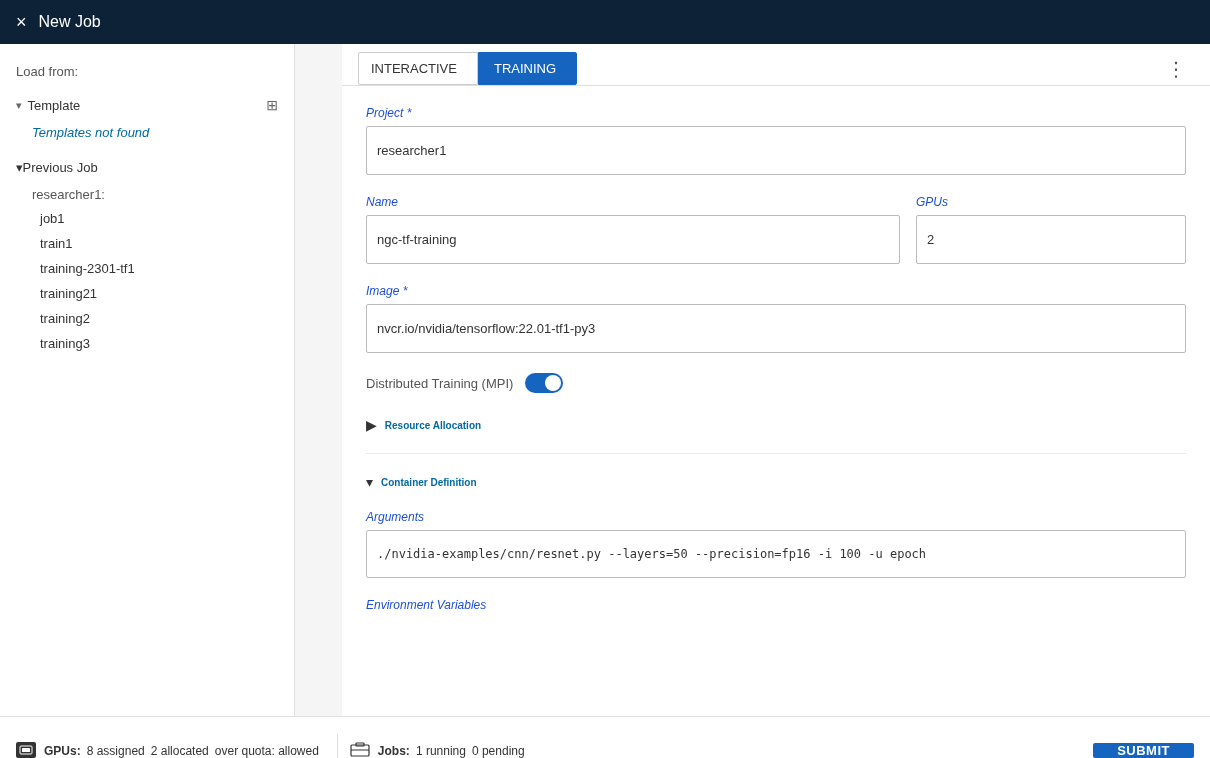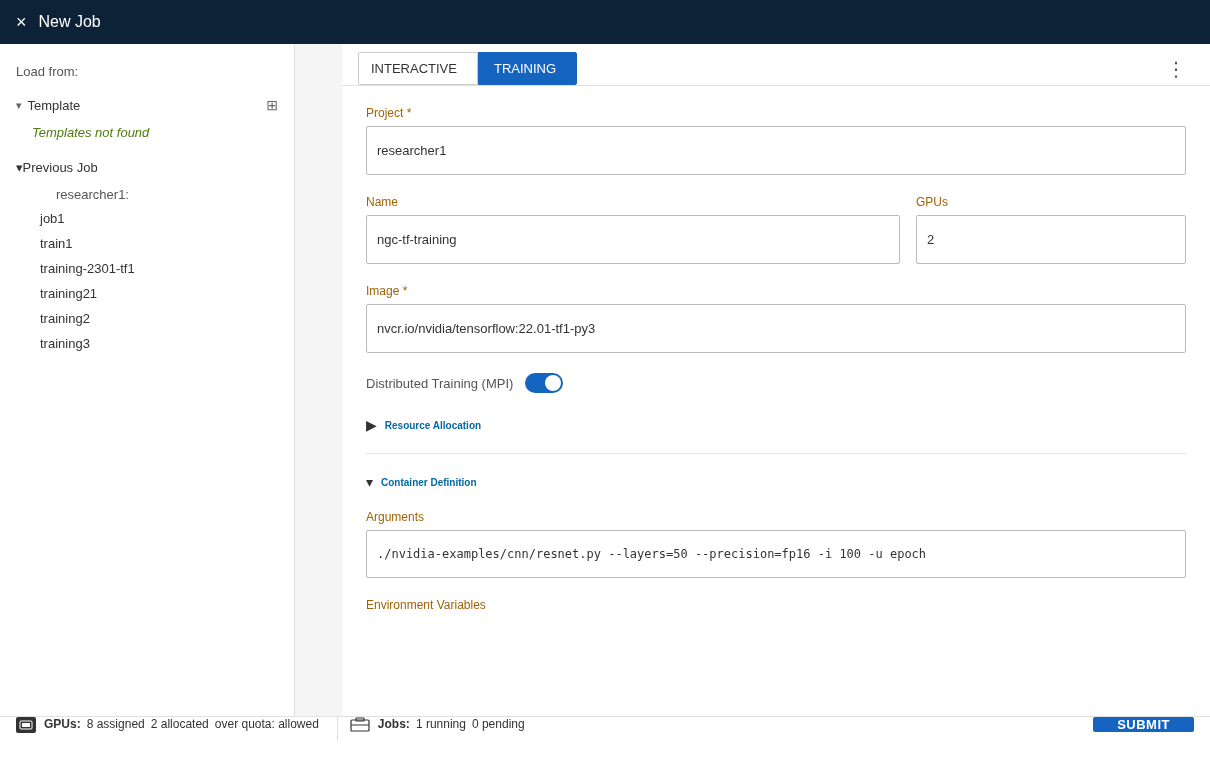--- a/index.html
+++ b/index.html
@@ -71,38 +71,37 @@
       gap: 4px;
       margin-left: auto;
     }
     .sidebar-item-icon {
       font-size: 14px;
       color: #666;
       cursor: pointer;
     }
     .template-not-found {
       padding: 6px 16px 6px 32px;
-      color: #4d7c0f;
+      color: #0369a1;
       font-size: 13px;
       font-style: italic;
     }
     .prev-job-header {
       display: flex;
       align-items: center;
       padding: 6px 16px;
       cursor: pointer;
       color: #333;
       font-size: 13px;
     }
     .researcher-label {
       padding: 6px 16px 4px 32px;
       color: #555;
       font-size: 13px;
       font-weight: 500;
-      margin-left: 24px;
     }
     .job-item {
       padding: 5px 16px 5px 40px;
       cursor: pointer;
       color: #333;
       font-size: 13px;
     }
 
     
     .right-panel {
@@ -156,23 +155,24 @@
       flex: 1;
       overflow-y: scroll;
       padding: 20px 24px;
       background: #fff;
     }
     .form-group {
       margin-bottom: 20px;
     }
     .form-label {
       font-size: 12px;
-      color: #a16207;
+      color: #1d4ed8;
       margin-bottom: 6px;
       display: block;
+      font-style: italic;
     }
     .form-input {
       width: 100%;
       border: 1px solid #bbb;
       border-radius: 2px;
       padding: 16px 10px;
       font-size: 13px;
       color: #333;
       background: #fff;
       outline: none;
@@ -246,21 +246,21 @@
     .args-input {
       font-family: monospace;
       font-size: 12px;
     }
 
     
     .footer-bar {
       background: #fff;
       border-top: 1px solid #e0e0e0;
       display: flex;
-      align-items: flex-start;
+      align-items: flex-end;
       padding: 0 16px;
       height: 42px;
       flex-shrink: 0;
     }
     .footer-gpu-icon {
       width: 20px;
       height: 16px;
       background: #333;
       border-radius: 2px;
       margin-right: 8px;

